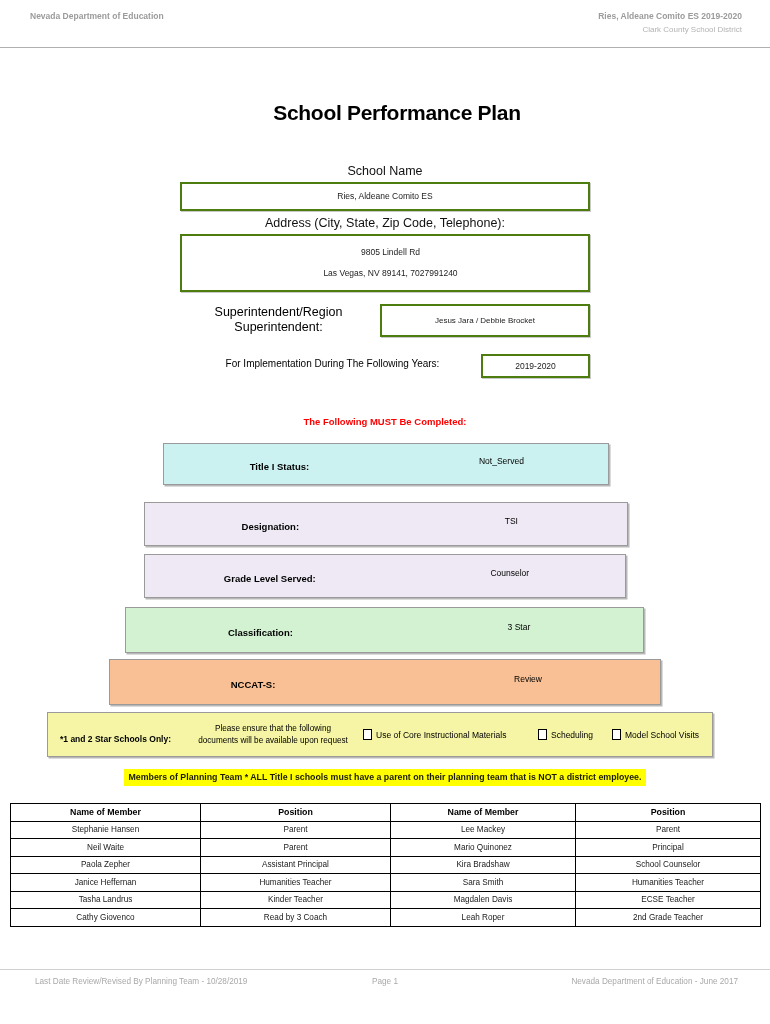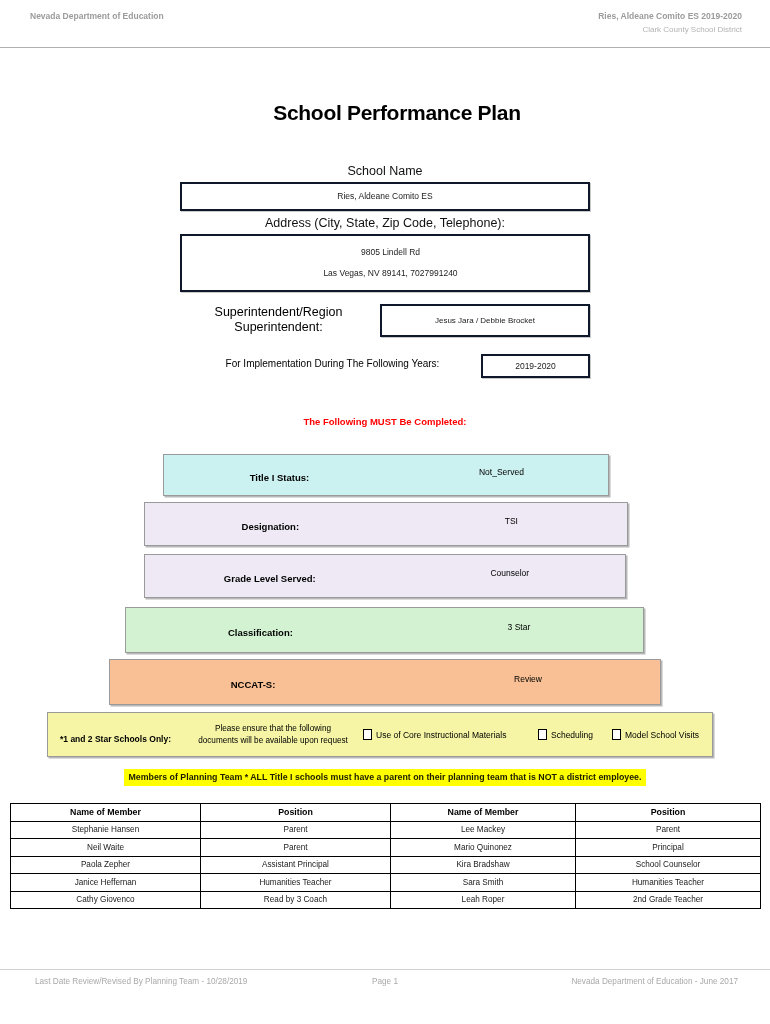--- a/index.html
+++ b/index.html
@@ -12,21 +12,21 @@
   .hdr-left { position:absolute; left:30px; top:11px; font-size:8.5px; font-weight:bold; color:#9b9b9b; }
   .hdr-right { position:absolute; right:28px; top:11px; text-align:right; }
   .hdr-right .l1 { font-size:8.5px; font-weight:bold; color:#9b9b9b; }
   .hdr-right .l2 { font-size:8px; color:#b3b3b3; margin-top:4px; }
   .hdr-rule { position:absolute; left:0; right:0; top:47px; border-top:1px solid #b0b0b0; }
   
   .doc-title { position:absolute; left:0; width:100%; top:101px; text-align:center;
                font-size:21px; font-weight:bold; letter-spacing:-0.3px;padding-left:24px; }
   
   .center-label { position:absolute; width:100%; text-align:center; font-size:12.5px; color:#111; }
-  .field-box { position:absolute; background:#fff; border:2px solid #0f172a;
+  .field-box { position:absolute; background:#fff; border:2px solid #4d7c0f;
                box-shadow:1px 1px 0 #c9c9c9; display:flex; flex-direction:column;
                align-items:center; justify-content:center; font-size:8.5px; color:#222; }
   .field-box .ln { line-height:1.0; }
   .addr-box { justify-content:space-evenly;padding-left:11px; }
   .sup-label { position:absolute; left:206px; top:305px; width:145px; text-align:center;
                font-size:12.5px; line-height:1.2; }
   .impl-label { position:absolute; left:190px; top:358px; width:285px; text-align:center; font-size:10px; }
   
   .must-note { position:absolute; left:0; width:100%; top:416px; text-align:center;
                font-size:9.5px; font-weight:bold; }
@@ -94,21 +94,21 @@
     <div class="ln">Jesus Jara / Debbie Brocket</div>
   </div>
 
   <div class="impl-label">For Implementation During The Following Years:</div>
   <div class="field-box" style="left:481px; top:354px; width:109px; height:24px;">
     <div class="ln">2019-2020</div>
   </div>
 
   <div class="must-note" style="color: rgb(255, 0, 0);">The Following MUST Be Completed:</div>
 
-  <div class="bar" style="left: 163px; top: 454px; width: 446px; height: 42px; background: rgb(204, 241, 241);">
+  <div class="bar" style="left: 163px; top: 443px; width: 446px; height: 42px; background: rgb(204, 241, 241);">
     <div class="bar-label">Title I Status:</div>
     <div class="bar-value">Not_Served</div>
   </div>
   <div class="bar" style="left: 144px; top: 502px; width: 484px; height: 44px; background: rgb(238, 233, 244);">
     <div class="bar-label">Designation:</div>
     <div class="bar-value">TSI</div>
   </div>
   <div class="bar" style="left: 144px; top: 554px; width: 482px; height: 44px; background: rgb(238, 233, 244);">
     <div class="bar-label">Grade Level Served:</div>
     <div class="bar-value">Counselor</div>
@@ -180,20 +180,26 @@
         <td>Kira Bradshaw</td>
         <td>School Counselor</td>
       </tr>
       <tr>
         <td>Janice Heffernan</td>
         <td>Humanities Teacher</td>
         <td>Sara Smith</td>
         <td>Humanities Teacher</td>
       </tr>
       <tr>
+        <td>Tasha Landrus</td>
+        <td>Kinder Teacher</td>
+        <td>Magdalen Davis</td>
+        <td>ECSE Teacher</td>
+      </tr>
+      <tr>
         <td>Cathy Giovenco</td>
         <td>Read by 3 Coach</td>
         <td>Leah Roper</td>
         <td>2nd Grade Teacher</td>
       </tr>
     </tbody>
   </table>
 
   <div class="ftr-rule"></div>
   <div class="ftr left">Last Date Review/Revised By Planning Team - 10/28/2019</div>

